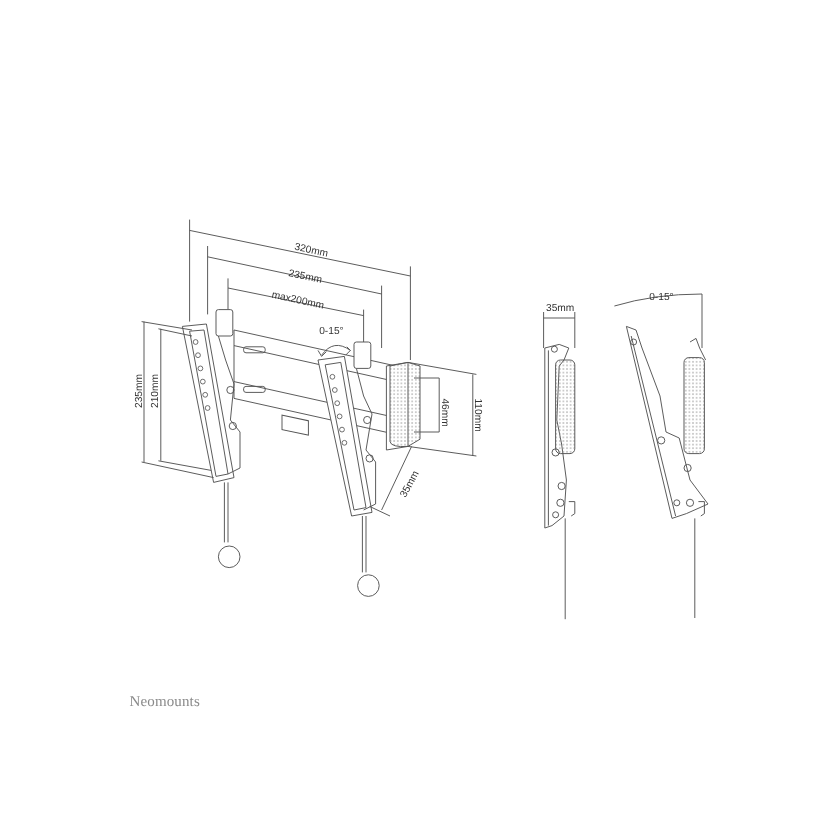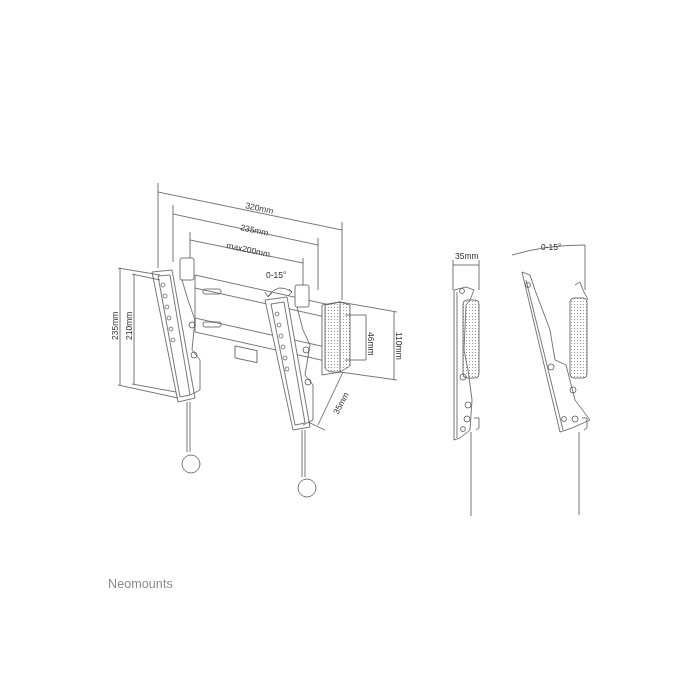--- a/index.html
+++ b/index.html
@@ -1,19 +1,19 @@
 <!DOCTYPE html>
 <html><head>
   <meta charset="utf-8">
   <style>
     html, body { margin:0; padding:0; background:#ffffff; }
     body { width:700px; height:700px; position:relative; overflow:hidden; font-family:"Liberation Sans", sans-serif; }
     #diagram { position:absolute; left:0; top:0; width:700px; height:700px; }
     .dim { font-family:"Liberation Sans", sans-serif; font-size:8.5px; fill:#333333; }
-    .brand { position:absolute; left:108px; top:577px; font-family:Liberation Sans, sans-serif; font-size:12.5px; color:#8a8a8a; letter-spacing:0.1px; }
+    .brand { position:absolute; left:108px; top:577px; font-family:Liberation Serif, serif; font-size:12.5px; color:#8a8a8a; letter-spacing:0.1px; }
   </style>
 </head>
 <body>
 
 <svg id="diagram" viewBox="0 0 700 700" xmlns="http://www.w3.org/2000/svg">
   <defs>
     <pattern id="dots" width="3" height="3" patternUnits="userSpaceOnUse">
       <circle cx="1.5" cy="1.5" r="0.6" fill="#888"></circle>
     </pattern>
   </defs>

